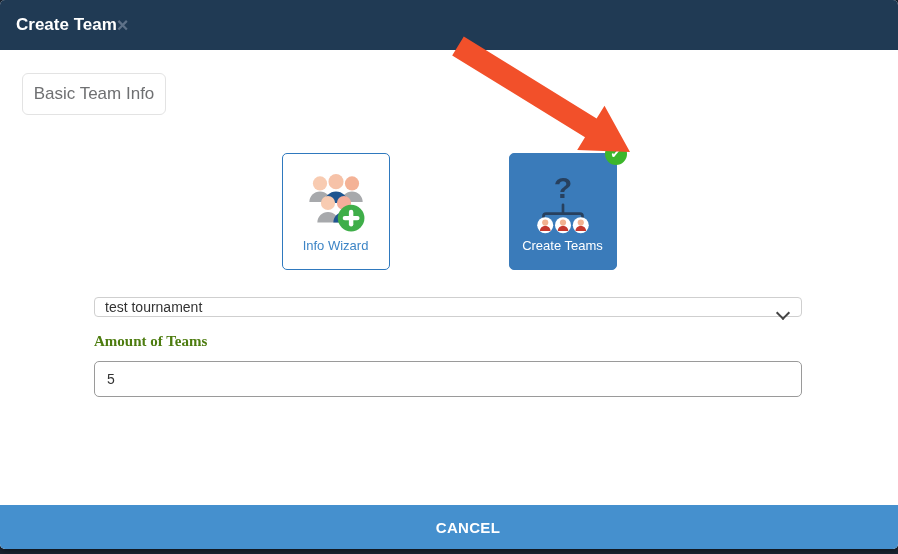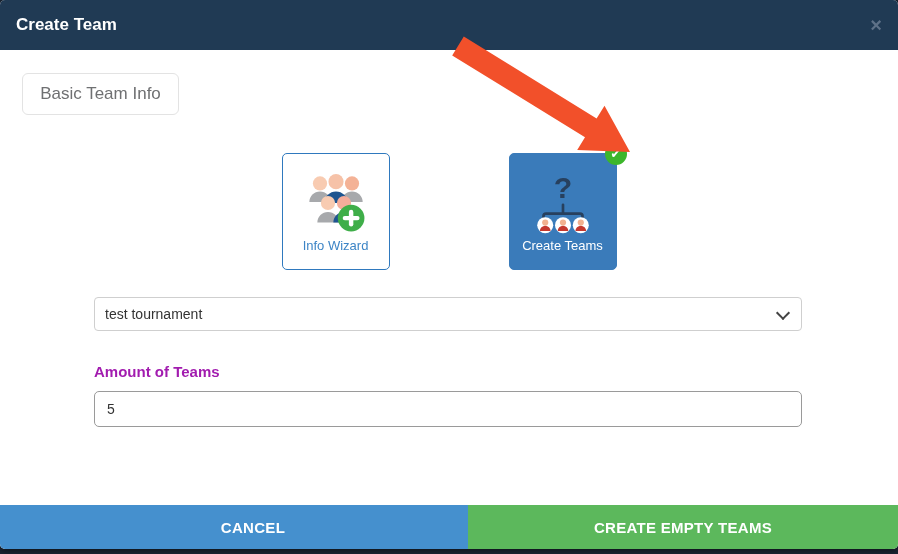--- a/index.html
+++ b/index.html
@@ -18,21 +18,21 @@
     background: #ffffff;
     border-radius: 5px;
     overflow: hidden;
     box-shadow: 0 2px 6px rgba(0,0,0,0.5);
   }
   .modal-header {
     height: 50px;
     background: #203a54;
     display: flex;
     align-items: center;
-    justify-content: space-between;
+    justify-content: flex-start;
     padding: 0 16px;
     box-sizing: border-box;
   }
   .modal-title {
     color: #ffffff;
     font-weight: bold;
     font-size: 17px;
   }
   .close-x {
     color: #5e7188;
@@ -42,21 +42,21 @@
     line-height: 1;
   }
   .modal-body {
     position: relative;
     height: 455px;
   }
   .tab {
     position: absolute;
     left: 22px;
     top: 23px;
-    width: 157px;
+    width: 144px;
     height: 42px;
     border: 1px solid #e3e3e3;
     border-radius: 6px;
     background: #ffffff;
     display: flex;
     align-items: center;
     justify-content: center;
     color: #6f7072;
     font-size: 17px;
     cursor: pointer;
@@ -111,21 +111,21 @@
   }
   .form-area {
     position: absolute;
     top: 247px;
     left: 94px;
     right: 96px;
   }
   .select-wrap { position: relative; }
   .tournament-select {
     width: 100%;
-    height: 34px;
+    height: 20px;
     border: 1px solid #cfcfcf;
     border-radius: 4px;
     padding: 0 30px 0 10px;
     font-size: 14px;
     color: #333333;
     background: #ffffff;
     appearance: none;
     -webkit-appearance: none;
     font-family: "Liberation Sans", sans-serif;
   }
@@ -134,24 +134,25 @@
     right: 14px;
     top: 11px;
     width: 8px;
     height: 8px;
     border-right: 2px solid #444444;
     border-bottom: 2px solid #444444;
     transform: rotate(45deg);
     pointer-events: none;
   }
   .amount-label {
-    margin-top: 32px;
+    margin-top: 16px;
     font-weight: bold;
     font-size: 15px;
-    color: #a21caf;
+    color: #4d7c0f;
+    font-family: Liberation Serif, serif;
   }
   .amount-input {
     margin-top: 11px;
     width: 100%;
     height: 36px;
     border: 1px solid #9a9a9a;
     border-radius: 5px;
     padding: 0 12px;
     font-size: 14px;
     color: #333333;
@@ -260,20 +261,19 @@
         <span class="chevron"></span>
       </div>
       <div class="amount-label">Amount of Teams</div>
       <input class="amount-input" type="text" value="5" style="">
     </div>
 
   </div>
 
   <div class="modal-footer">
     <div class="footer-btn btn-cancel">CANCEL</div>
-    <div class="footer-btn btn-create">CREATE EMPTY TEAMS</div>
   </div>
 
   <svg class="arrow-overlay" width="898" height="549" viewBox="0 0 898 549">
     <polygon points="452.2,55.4 463.8,36.6 596.6,118.4 604.5,105.7 630,152 577.2,149.9 585.0,137.2" fill="#f2502a"></polygon>
   </svg>
 
 </div>
 
 </body></html>

